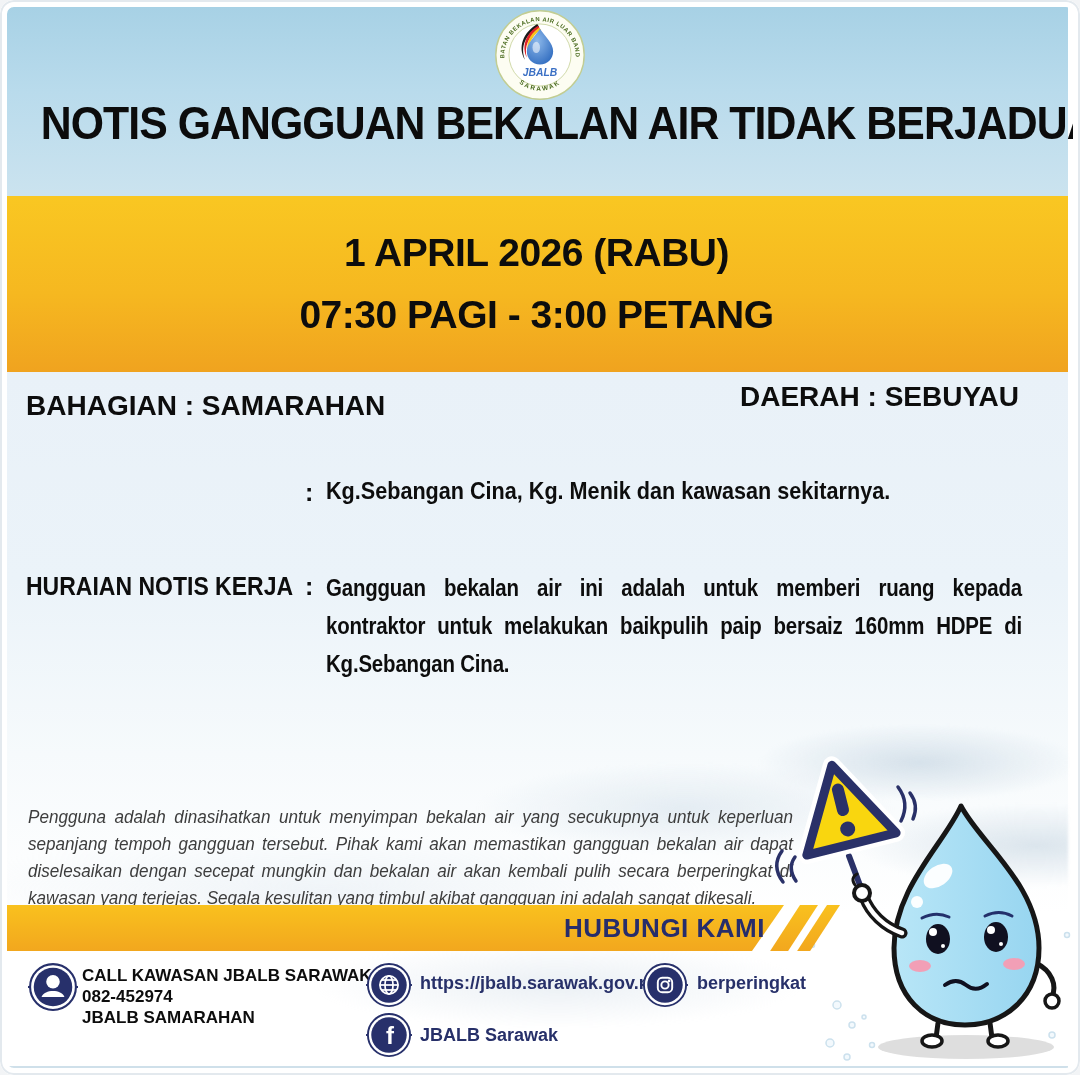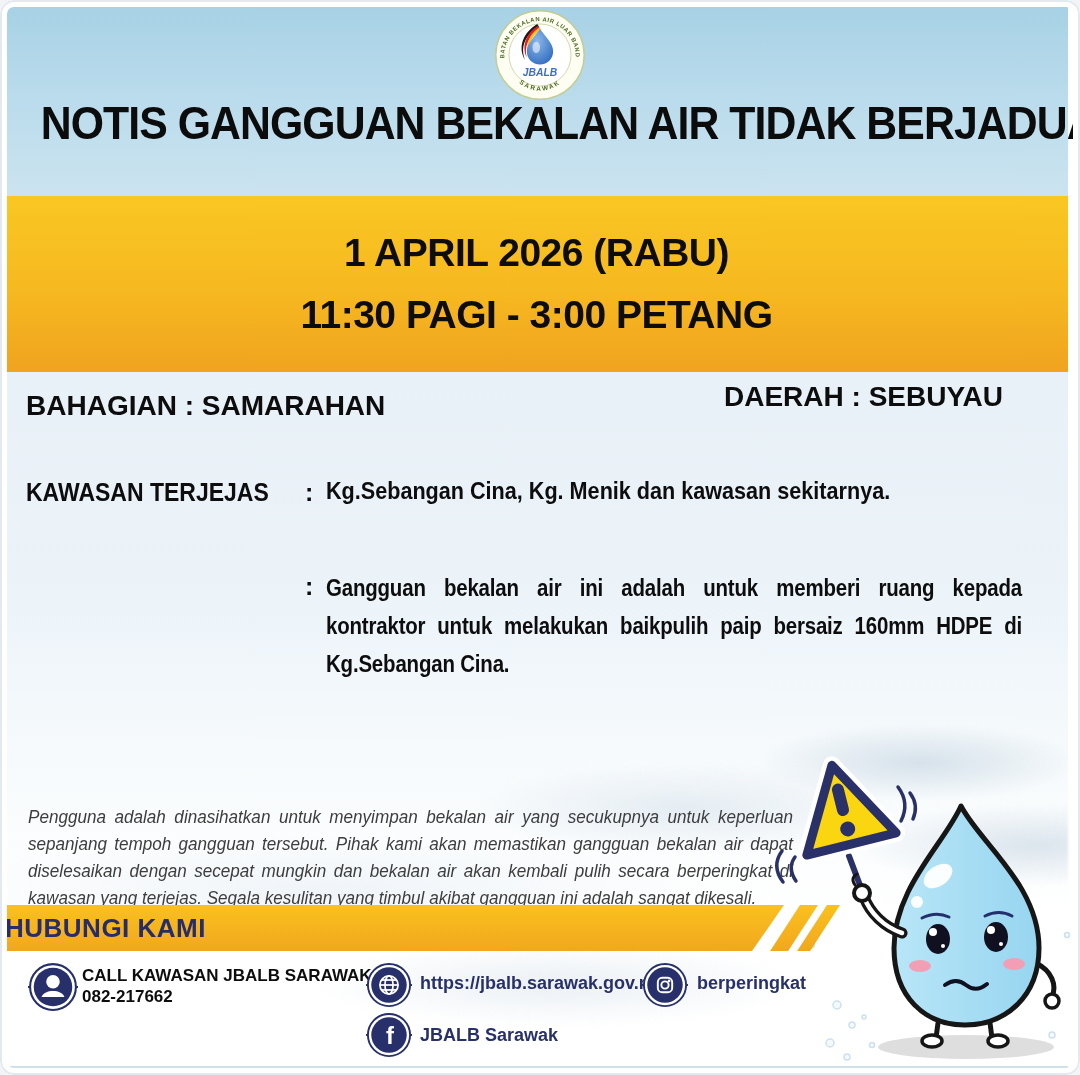--- a/index.html
+++ b/index.html
@@ -19,21 +19,21 @@
   .datebanner{left:5px;top:196px;width:1063px;height:176px;
     background:linear-gradient(180deg,#f9c722 0%,#f6b820 55%,#f0a31f 100%);
     display:flex;flex-direction:column;align-items:center;justify-content:center;gap:18px;}
   .dateline{font-size:39px;font-weight:bold;color:#0d0d0d;letter-spacing:-0.5px;}
   
   .bodybg{left:5px;top:372px;width:1063px;height:694px;
     background:linear-gradient(180deg,#e9f1f8 0%,#ebf3f9 30%,#f6fafc 55%,#ffffff 78%,#ffffff 100%);}
   .lbl{font-weight:bold;font-size:25px;color:#0d0d0d;white-space:nowrap;}
   .cond92{transform:scaleX(.92);transform-origin:0 50%;display:inline-block;}
   .bahagian{left:26px;top:390px;font-size:28px;}
-  .daerah{right:77px;top:381px;font-size:28px;}
+  .daerah{right:61px;top:381px;font-size:28px;}
   .colon{font-weight:bold;font-size:25px;}
   .kawasan-value{left:326px;top:477px;font-size:24px;font-weight:bold;white-space:nowrap;
     transform:scaleX(.9);transform-origin:0 0;}
   .huraian-value{left:326px;top:569px;width:800px;font-size:23.5px;font-weight:bold;
     line-height:38px;text-align:justify;letter-spacing:-0.2px;
     transform:scaleX(.87);transform-origin:0 0;}
   
   .splash{left:5px;top:712px;width:1063px;height:230px;pointer-events:none;
     background:
       radial-gradient(ellipse 230px 55px at 86% 22%,rgba(187,205,220,.55),transparent 70%),
@@ -46,21 +46,21 @@
     filter:blur(2px);}
   
   .advisory{left:28px;top:803px;width:850px;font-style:italic;font-size:19px;
     line-height:27px;color:#3d3d3d;text-align:justify;
     transform:scaleX(.9);transform-origin:0 0;}
   
   .contactbanner{left:5px;top:905px;width:779px;height:46px;
     background:linear-gradient(180deg,#f9c11e 0%,#f2a71e 100%);
     clip-path:polygon(0 0,100% 0,calc(100% - 32px) 100%,0 100%);}
   .contactbanner-text{left:5px;top:905px;width:760px;height:58px;line-height:46px;
-    text-align:left;font-size:26px;font-weight:bold;color:#272d6b;letter-spacing:.5px;}
+    text-align:right;font-size:26px;font-weight:bold;color:#272d6b;letter-spacing:.5px;}
   .stripe{top:905px;height:46px;background:linear-gradient(180deg,#f9c11e,#f2a71e);
     transform:skewX(-33deg);transform-origin:top left;}
   .stripe1{left:800px;width:18px;}
   .stripe2{left:827px;width:13px;}
   
   .contact-block{left:82px;top:965px;font-size:17px;font-weight:bold;line-height:21px;color:#0d0d0d;}
   .navtext{font-size:18px;font-weight:bold;color:#273069;white-space:nowrap;}
   .ref{left:82px;top:1053px;font-size:17px;font-weight:bold;color:#0d0d0d;margin-top:22px;}
   .bottomline{left:5px;top:1066px;width:1063px;height:2px;background:#cfe0ea;}
   .frame{inset:0;border-radius:14px;pointer-events:none;
@@ -97,36 +97,36 @@
     <ellipse cx="46" cy="42" rx="4" ry="6" fill="#ffffff" opacity=".55"></ellipse>
     <text x="50" y="72" text-anchor="middle" font-size="11" font-weight="bold" font-style="italic" fill="#3a6fc4">JBALB</text>
   </svg>
 
   <div class="abs title">
     <span class="title-inner">NOTIS GANGGUAN BEKALAN AIR TIDAK BERJADUAL</span>
   </div>
 
   <div class="abs datebanner">
     <div class="dateline">1 APRIL 2026 (RABU)</div>
-    <div class="dateline">11:30 PAGI - 3:00 PETANG</div>
+    <div class="dateline">07:30 PAGI - 3:00 PETANG</div>
   </div>
 
   <div class="abs bodybg"></div>
   <div class="abs splash"></div>
   <div class="abs splash2"></div>
 
   <div class="abs lbl bahagian">BAHAGIAN : SAMARAHAN</div>
   <div class="abs lbl daerah">DAERAH : SEBUYAU</div>
 
-  <div class="abs" style="left:26px;top:478px;">
-    <span class="lbl cond92">KAWASAN TERJEJAS</span>
-  </div>
   <div class="abs colon" style="left:305px;top:478px;">:</div>
   <div class="abs kawasan-value">Kg.Sebangan Cina, Kg. Menik dan kawasan sekitarnya.</div>
 
+  <div class="abs" style="left:26px;top:572px;">
+    <span class="lbl cond92">HURAIAN NOTIS KERJA</span>
+  </div>
   <div class="abs colon" style="left:305px;top:572px;">:</div>
   <div class="abs huraian-value">Gangguan bekalan air ini adalah untuk memberi ruang kepada kontraktor untuk melakukan baikpulih paip bersaiz 160mm HDPE di Kg.Sebangan Cina.</div>
 
   <div class="abs advisory">Pengguna adalah dinasihatkan untuk menyimpan bekalan air yang secukupnya untuk keperluan sepanjang tempoh gangguan tersebut. Pihak kami akan memastikan gangguan bekalan air dapat diselesaikan dengan secepat mungkin dan bekalan air akan kembali pulih secara berperingkat di kawasan yang terjejas. Segala kesulitan yang timbul akibat gangguan ini adalah sangat dikesali.</div>
 
   <svg class="abs" style="left:752px;top:735px;" width="330" height="340" viewBox="0 0 330 340">
     <defs>
       <linearGradient id="bodyg" x1="0" y1="0" x2="1" y2="0">
         <stop offset="0%" stop-color="#b8e6f7"></stop>
           <stop offset="100%" stop-color="#97d5f0"></stop>
@@ -199,21 +199,22 @@
   <svg class="abs" style="left:28px;top:962px;" width="50" height="50" viewBox="0 0 48 48">
     <line x1="0" y1="24" x2="4" y2="24" stroke="#27306b" stroke-width="2"></line>
     <line x1="44" y1="24" x2="48" y2="24" stroke="#27306b" stroke-width="2"></line>
     <circle cx="24" cy="24" r="22" fill="#fff" stroke="#27306b" stroke-width="2"></circle>
     <circle cx="24" cy="24" r="18.5" fill="#27306b"></circle>
     <circle cx="24" cy="19" r="6.5" fill="#fff"></circle>
     <path d="M 13 33.5 C 16 26 32 26 35 33.5 Z" fill="#fff"></path>
   </svg>
   <div class="abs contact-block">
     <div>CALL KAWASAN JBALB SARAWAK</div>
-    <div>082-217662</div>
+    <div>082-452974</div>
+    <div>JBALB SAMARAHAN</div>
   </div>
 
   <svg class="abs" style="left:366px;top:962px;" width="46" height="46" viewBox="0 0 48 48">
     <line x1="0" y1="24" x2="4" y2="24" stroke="#27306b" stroke-width="2"></line>
     <line x1="44" y1="24" x2="48" y2="24" stroke="#27306b" stroke-width="2"></line>
     <circle cx="24" cy="24" r="22" fill="#fff" stroke="#27306b" stroke-width="2"></circle>
     <circle cx="24" cy="24" r="18.5" fill="#27306b"></circle>
     <g stroke="#fff" stroke-width="1.8" fill="none">
       <circle cx="24" cy="24" r="9.5"></circle>
       <ellipse cx="24" cy="24" rx="4.2" ry="9.5"></ellipse>

